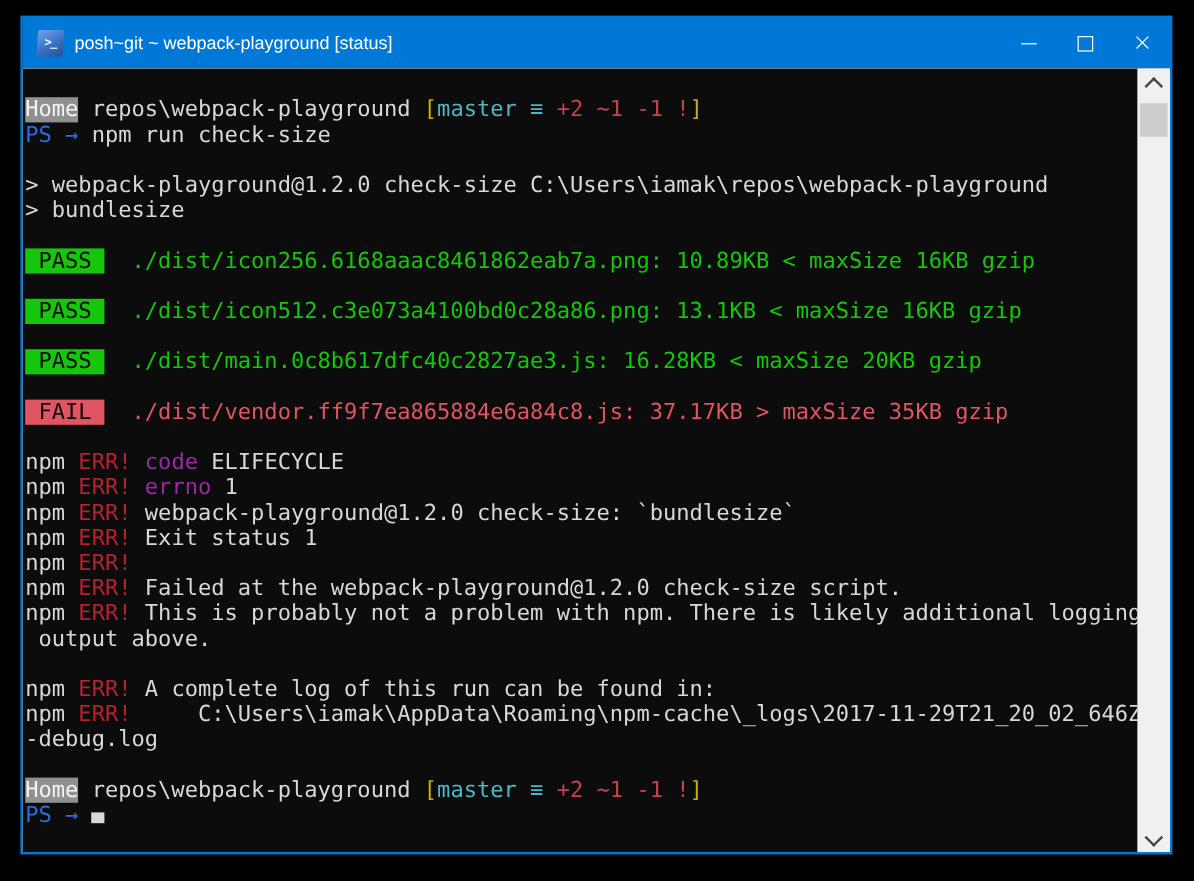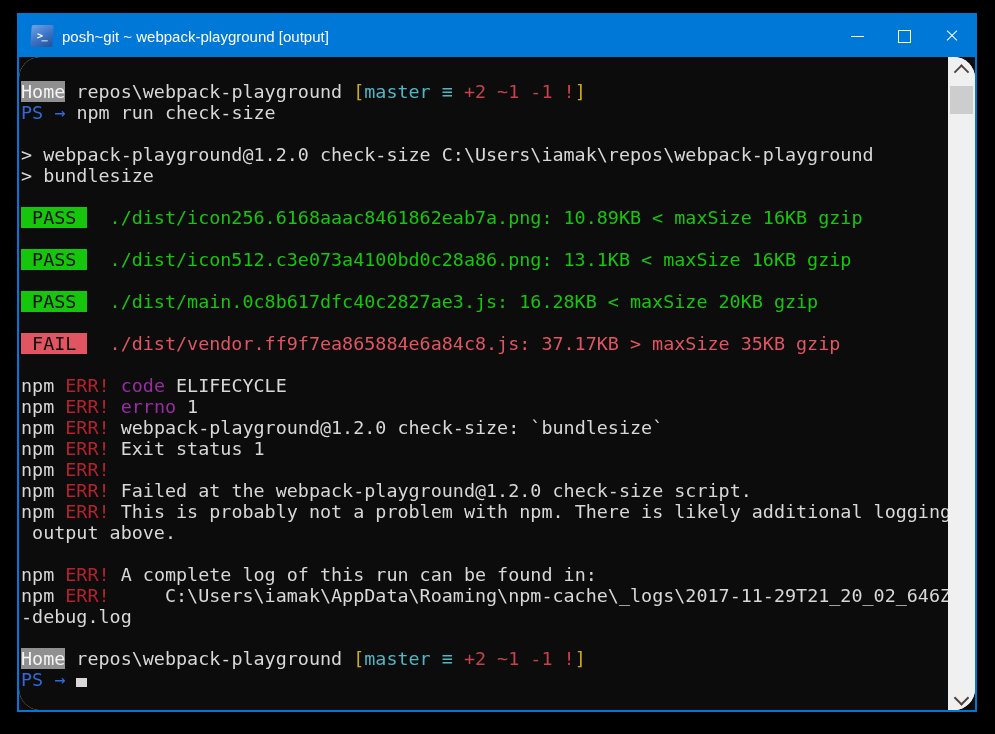--- a/index.html
+++ b/index.html
@@ -28,21 +28,21 @@
   .ctrl { width:47px; height:100%; display:flex; align-items:center; justify-content:center; }
   .min-glyph { width:13px; height:1px; background:#ffffff; }
   .max-glyph { width:11px; height:11px; border:1px solid #ffffff; }
   .close-glyph { position:relative; width:14px; height:14px; }
   .close-glyph::before, .close-glyph::after {
     content:""; position:absolute; left:0; top:6px; width:14px; height:1px; background:#ffffff;
   }
   .close-glyph::before { transform:rotate(45deg); }
   .close-glyph::after  { transform:rotate(-45deg); }
 
-  .body { flex:1; display:flex; background:#ffffff; overflow:hidden;border-radius:21px; }
+  .body { flex:1; display:flex; background:#ffffff; overflow:hidden; }
   .terminal {
     flex:1; overflow:hidden; padding:24px 0 0 2px;
     font-size:18.4px; line-height:21px; white-space:pre;
   }
   .trow { height:21px; white-space:pre; }
   .cursor { display:inline-block; width:11px; height:9px; vertical-align:-1px; }
 
   .scrollbar { width:27px; flex:0 0 27px; background:#f0f0f0; position:relative; }
   .scroll-btn { position:absolute; left:0; width:27px; height:27px;
     display:flex; align-items:center; justify-content:center; }
@@ -51,21 +51,21 @@
   .chev.up   { border-width:2px 2px 0 0; transform:rotate(-45deg) translate(-1px,1px); }
   .chev.down { border-width:2px 2px 0 0; transform:rotate(135deg) translate(1px,-1px); }
   .thumb { position:absolute; left:2px; width:23px; top:29px; height:28px; background:#cdcdcd; }
 </style>
 </head>
 <body>
 
 <div class="window" style="border-color: rgb(0, 120, 215);">
   <div class="titlebar" style="background: rgb(0, 120, 215);">
     <div class="app-icon">&gt;_</div>
-    <div class="title">posh~git ~ webpack-playground [output]</div>
+    <div class="title">posh~git ~ webpack-playground [status]</div>
     <div class="controls">
       <div class="ctrl">
         <span class="min-glyph"></span>
       </div>
       <div class="ctrl">
         <span class="max-glyph"></span>
       </div>
       <div class="ctrl">
         <span class="close-glyph"></span>
       </div>

